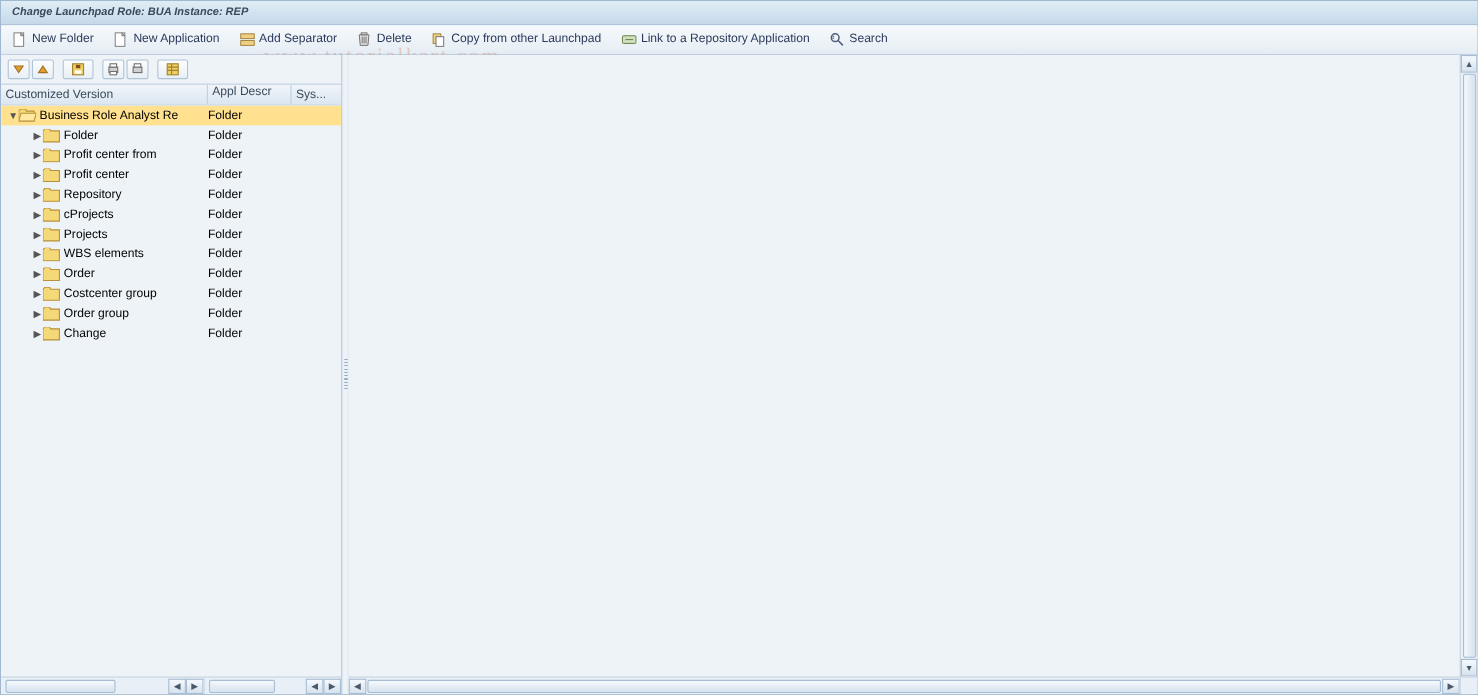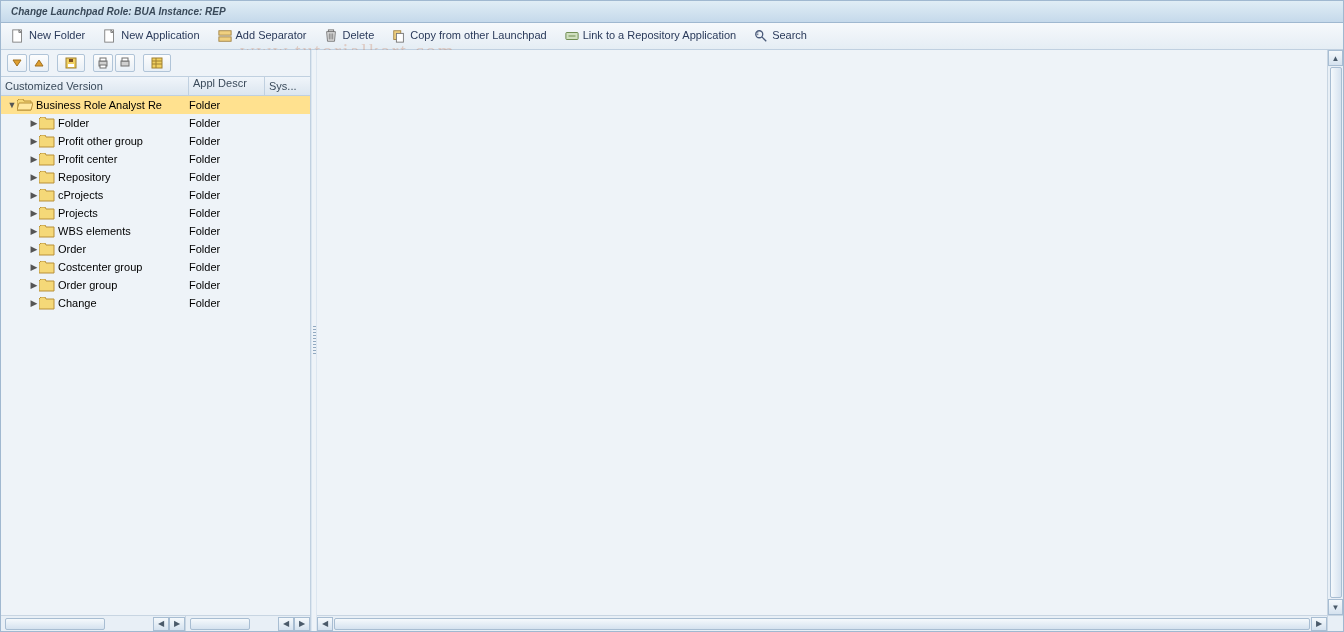--- a/index.html
+++ b/index.html
@@ -349,21 +349,21 @@
           <div class="col2"><span>Folder</span></div>
             <div class="col3"></div>
         </div>
         <div class="tree-row">
           <div class="col1">
               <span class="tree-indent" style="width:28px"></span>
               <span class="tree-toggle">▶</span>
               <svg class="folder-icon" viewBox="0 0 16 13">
                 <path d="M0 2 L2 0 L6 0 L7 2 L15 2 L15 12 L0 12 Z" fill="#f5d878" stroke="#b89038"></path>
               </svg>
-              <span>Profit other group</span>
+              <span>Profit center from</span>
             </div>
           <div class="col2"><span>Folder</span></div>
             <div class="col3"></div>
         </div>
         <div class="tree-row">
           <div class="col1">
               <span class="tree-indent" style="width:28px"></span>
               <span class="tree-toggle">▶</span>
               <svg class="folder-icon" viewBox="0 0 16 13">
                 <path d="M0 2 L2 0 L6 0 L7 2 L15 2 L15 12 L0 12 Z" fill="#f5d878" stroke="#b89038"></path>

